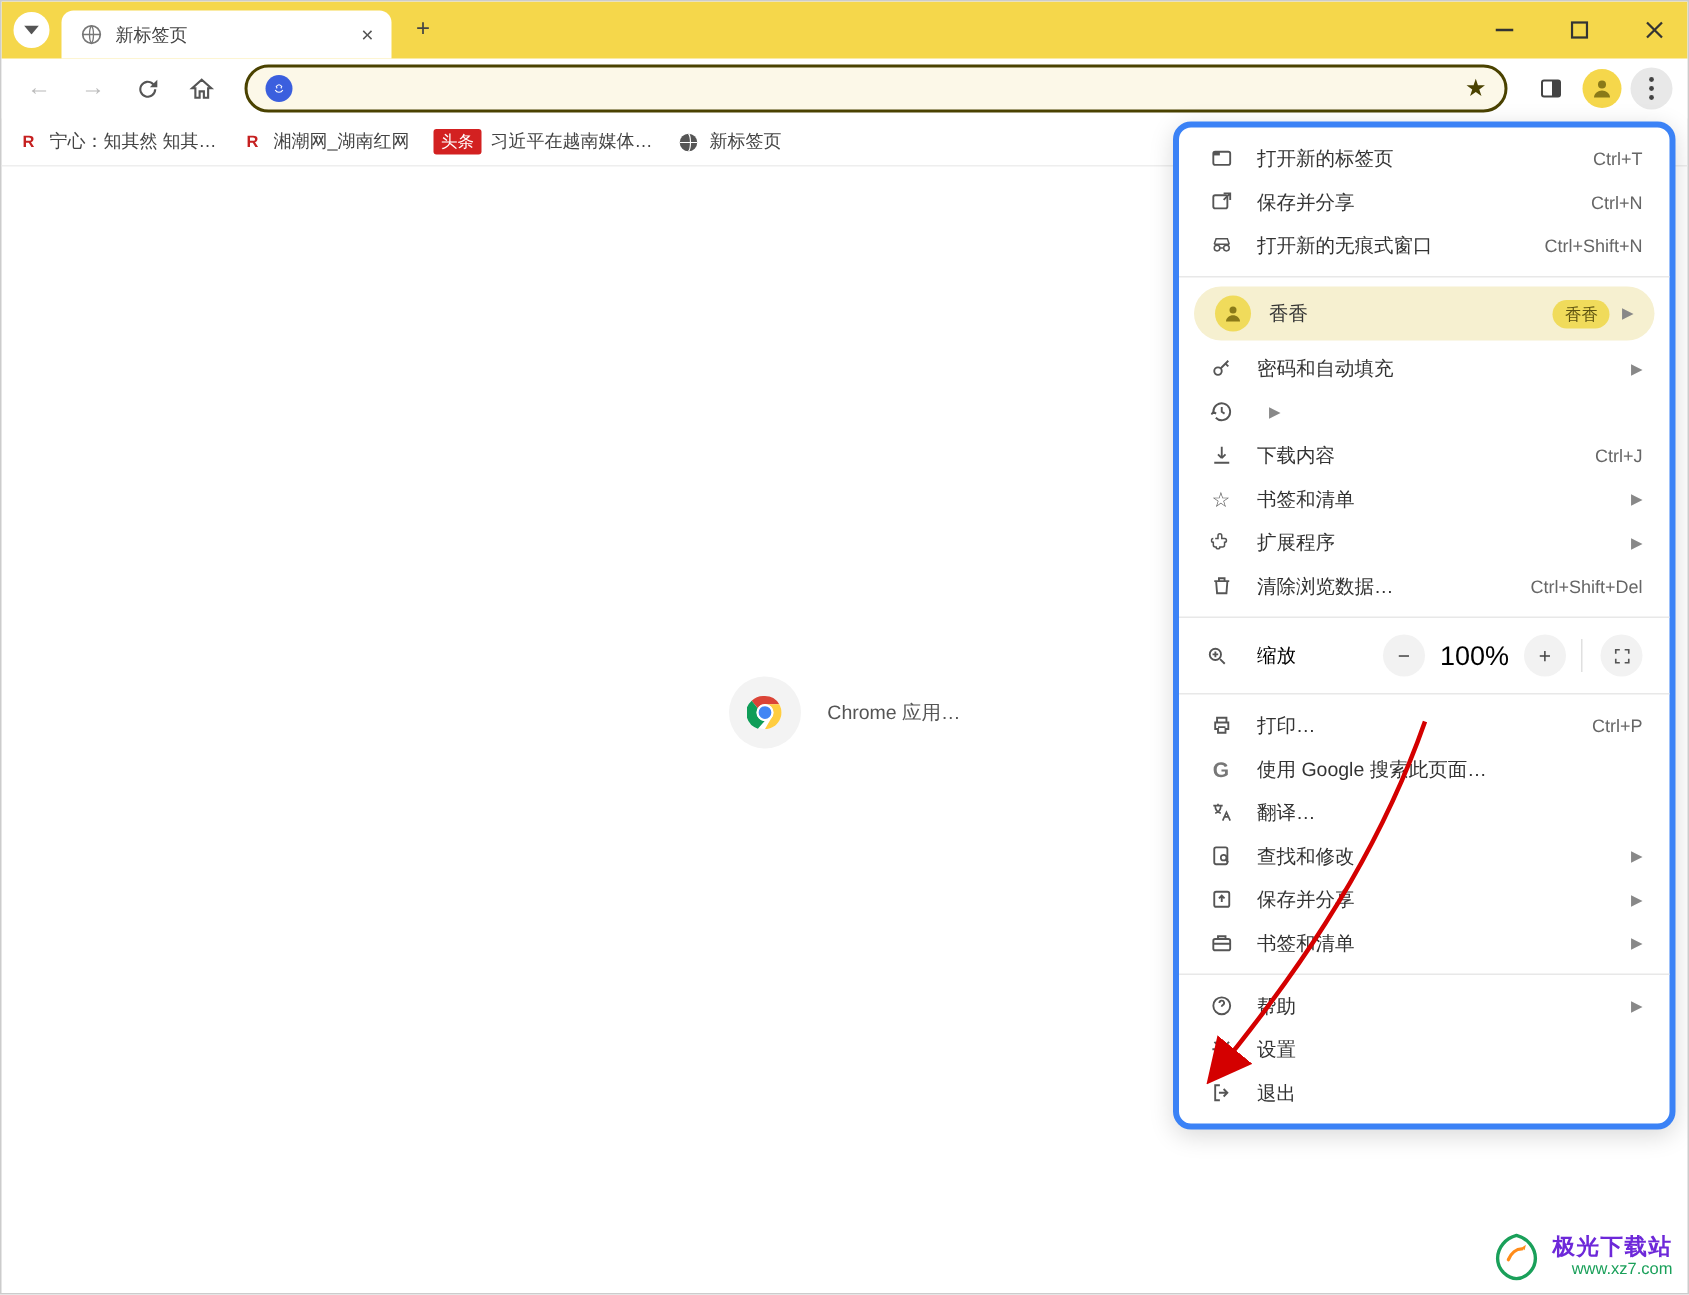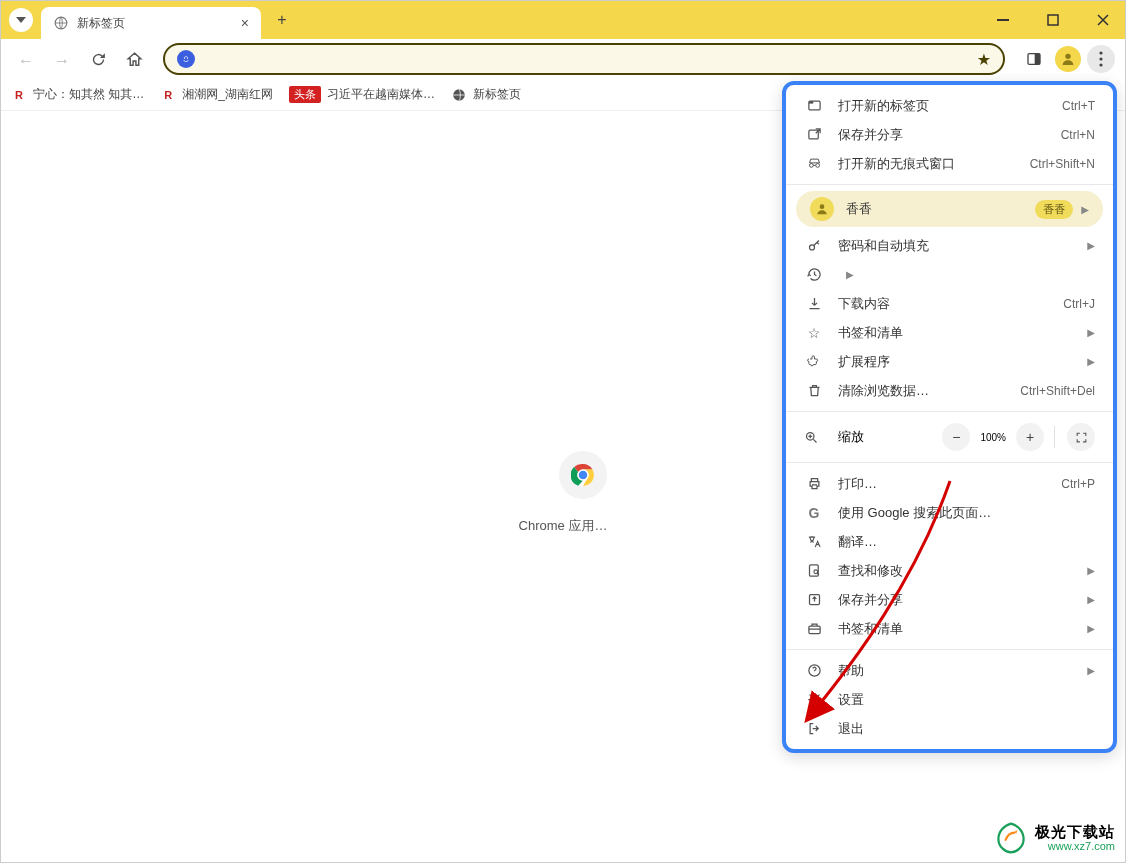--- a/index.html
+++ b/index.html
@@ -32,51 +32,51 @@
 
 .bookmarks { height: 32px; display: flex; align-items: center; padding: 0 10px; gap: 16px; border-bottom: 1px solid #eee; }
 .bookmark { display: flex; align-items: center; gap: 6px; font-size: 12px; color: #444; cursor: pointer; }
 .bk-icon { width: 16px; height: 16px; display: flex; align-items: center; justify-content: center; font-size: 11px; }
 .bk-red { color: #c62020; font-weight: bold; }
 .bk-badge { background: #d32121; color: #fff; font-size: 11px; padding: 1px 5px; border-radius: 2px; }
 .bk-globe { color: #555; }
 
 
 .content { position: absolute; top: 110px; left: 0; right: 0; bottom: 0; display: flex; flex-direction: column; align-items: center; padding-top: 340px; }
-.app-tile { display: flex; flex-direction: column; align-items: flex-end; gap: 18px; }
+.app-tile { display: flex; flex-direction: row; align-items: center; gap: 18px; }
 .app-circle { width: 48px; height: 48px; border-radius: 50%; background: #f3f3f3; display: flex; align-items: center; justify-content: center; }
 .app-label { font-size: 13px; color: #555; }
 
 
 .menu { position: absolute; top: 80px; right: 8px; width: 335px; background: #fff; border: 4px solid #3b82f6; border-radius: 12px; box-shadow: 0 4px 16px rgba(0,0,0,.15); padding: 6px 0; font-size: 13px; }
 .menu .mi { display: flex; align-items: center; padding: 0 18px; height: 29px; cursor: pointer; color: #333; }
 .menu .mi .ico { width: 20px; margin-right: 14px; display: flex; align-items: center; justify-content: center; color: #555; font-size: 14px; }
 .menu .mi .lbl { flex: 1; }
 .menu .mi .sc { color: #666; font-size: 12px; }
 .menu .mi .arr { color: #888; font-size: 10px; margin-left: 8px; }
 .menu .sep { height: 1px; background: #e8e8e8; margin: 6px 0; }
 .menu .profile { background: #f6f0d0; border-radius: 18px; margin: 4px 10px; height: 36px; padding: 0 14px; }
 .menu .profile .ico { width: 24px; height: 24px; border-radius: 50%; background: #f0db5b; display: flex; align-items: center; justify-content: center; margin-right: 12px; }
 .menu .profile .badge { background: #f0db5b; border-radius: 10px; padding: 2px 8px; font-size: 11px; color: #5f5410; }
 .menu .zoom { display: flex; align-items: center; padding: 0 18px; height: 38px; }
 .menu .zoom .ico { width: 20px; margin-right: 14px; color: #555; }
 .menu .zoom .lbl { flex: 1; }
 .menu .zoom .zbtn { width: 28px; height: 28px; border-radius: 50%; background: #f2f2f2; display: flex; align-items: center; justify-content: center; cursor: pointer; font-size: 14px; color: #444; }
-.menu .zoom .zval { margin: 0 10px; font-size: 10px; }
+.menu .zoom .zval { margin: 0 10px; font-size: 18px; }
 .menu .zoom .fs { margin-left: 12px; width: 28px; height: 28px; border-radius: 50%; background: #f2f2f2; display: flex; align-items: center; justify-content: center; cursor: pointer; font-size: 12px; }
 .menu .zoom .sep-v { width: 1px; height: 22px; background: #e0e0e0; margin-left: 10px; }
 
 
 .arrow { position: absolute; top: 470px; right: 150px; pointer-events: none; }
 
 
 .watermark { position: absolute; right: 10px; bottom: 6px; display: flex; align-items: center; gap: 6px; }
 .wm-logo { width: 36px; height: 36px; }
 .wm-text { display: flex; flex-direction: column; line-height: 1.1; }
-.wm-cn { font-size: 15px; font-weight: bold; color: #000000; letter-spacing: 1px; }
+.wm-cn { font-size: 15px; font-weight: bold; color: #6d28d9; letter-spacing: 1px; }
 .wm-url { font-size: 11px; color: #1aa05a; text-align: right; }
 
 svg { display: block; }
 </style>
 </head>
 <body>
 
 <div class="titlebar">
   <div class="tab-button">
     <svg width="10" height="6" viewBox="0 0 10 6">

